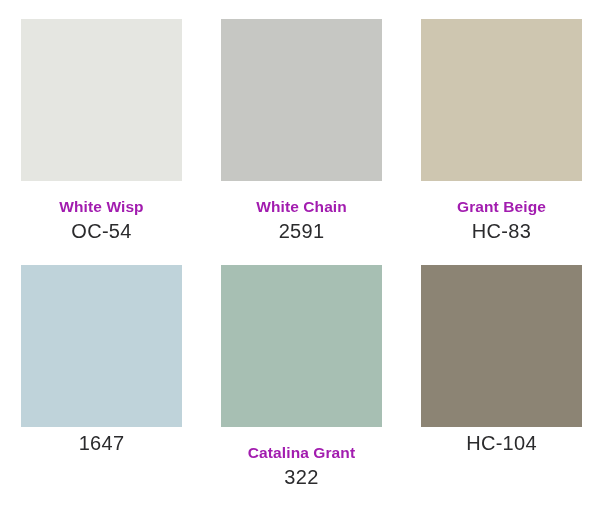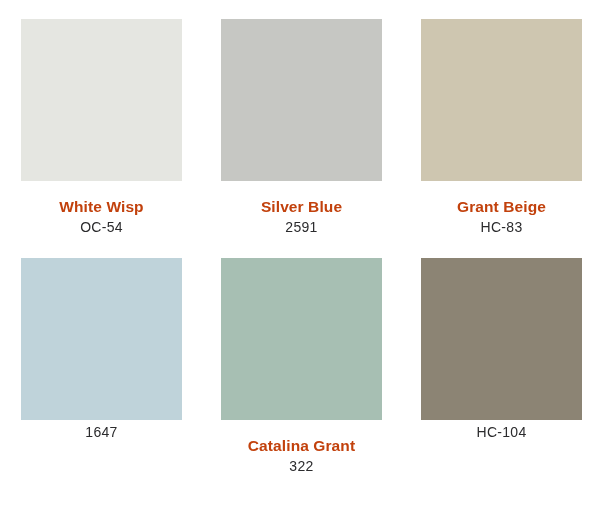--- a/index.html
+++ b/index.html
@@ -36,28 +36,28 @@
   .swatch-chip {
     width: 161px;
     height: 162px;
     display: block;
   }
   .swatch-name {
     margin-top: 17px;
     font-size: 15.5px;
     font-weight: 700;
     letter-spacing: 0.1px;
-    color: #c2410c;
+    color: #a21caf;
     line-height: 1.12;
     text-align: center;
     white-space: nowrap;
   }
   .swatch-code {
     margin-top: 5px;
-    font-size: 14px;
+    font-size: 20px;
     font-weight: 400;
     letter-spacing: 0.3px;
     color: #2b2b2d;
     line-height: 1.12;
     text-align: center;
     white-space: nowrap;
   }
 </style>
 </head>
 <body style="background: rgb(255, 255, 255);">
@@ -65,21 +65,21 @@
 <div class="palette">
 
   <div class="swatch-card">
     <div class="swatch-chip" style="background: rgb(229, 230, 225);"></div>
     <div class="swatch-name">White Wisp</div>
     <div class="swatch-code">OC-54</div>
   </div>
 
   <div class="swatch-card">
     <div class="swatch-chip" style="background: rgb(198, 199, 195);"></div>
-    <div class="swatch-name">Silver Blue</div>
+    <div class="swatch-name">White Chain</div>
     <div class="swatch-code">2591</div>
   </div>
 
   <div class="swatch-card">
     <div class="swatch-chip" style="background: rgb(206, 198, 176);"></div>
     <div class="swatch-name">Grant Beige</div>
     <div class="swatch-code">HC-83</div>
   </div>
 
   <div class="swatch-card">

